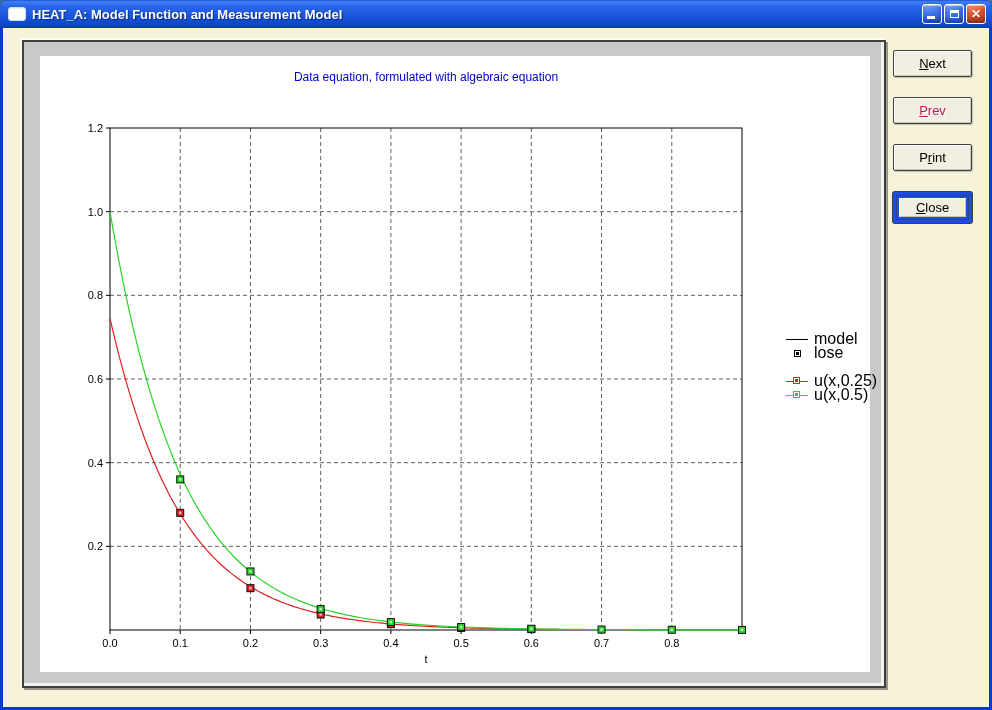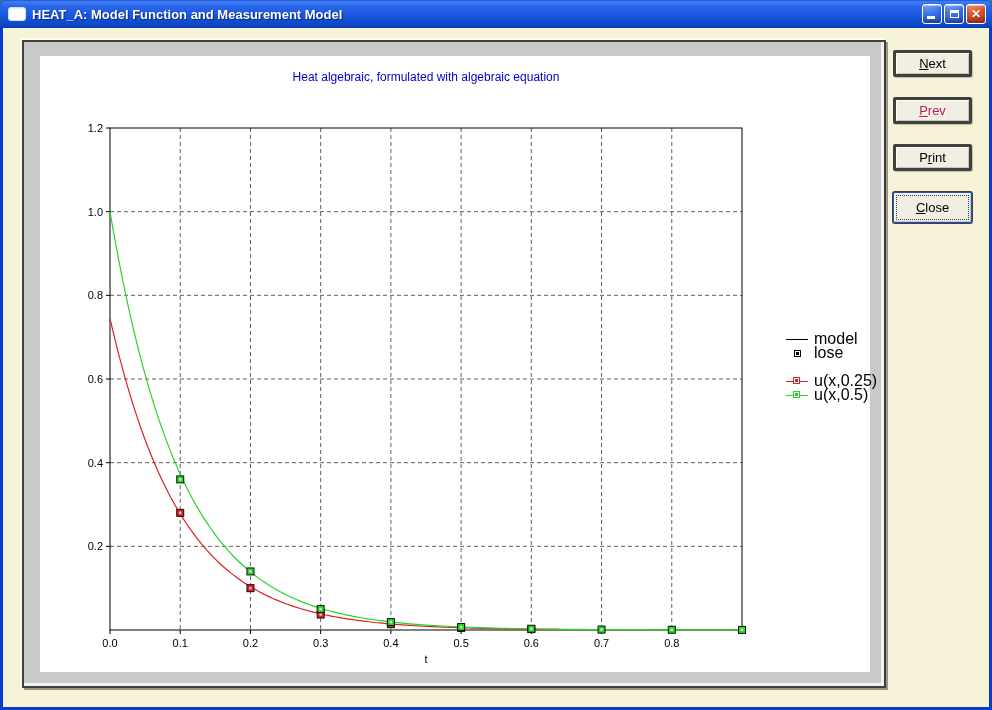--- a/index.html
+++ b/index.html
@@ -67,28 +67,28 @@
   .licon{width:24px;display:flex;align-items:center;justify-content:center;margin-right:5px;position:relative;flex:0 0 auto;}
   .line-sample{width:22px;height:0;border-top:1px solid #000;}
   .sq-sample{width:7px;height:7px;border:1px solid #000;background:#fff;position:relative;}
   .sq-sample::after{content:"";position:absolute;left:1px;top:1px;width:3px;height:3px;background:#000;}
   .series-icon .line-sample{border-top-color:var(--c);}
   .series-icon .sq-sample{position:absolute;left:8px;top:50%;margin-top:-4px;border-color:var(--c);}
   .series-icon .sq-sample::after{background:var(--c);}
   
   .xpbtn{
     position:absolute;left:890px;width:79px;height:27px;
-    background:#f1efe2;border:3px solid #404040;border-radius:2px;
+    background:#f1efe2;border:1px solid #404040;border-radius:2px;
     box-shadow:inset 1px 1px 0 #fffef6, inset -1px -1px 0 #c9c6b4, 1px 1px 1px rgba(120,118,100,.4);
     font-family:"Liberation Sans",sans-serif;font-size:13px;color:#000;
     text-align:center;padding:0;
   }
   .xpbtn.disabled{color:#be185d;text-shadow:1px 1px 0 #fffef6;}
   .xpbtn.default{
-    height:31px;border:1px solid #1d4ed8;
+    height:31px;border:6px solid #1d4ed8;
     box-shadow:0 0 0 1px #404040, inset 1px 1px 0 #fffef6, inset -1px -1px 0 #c9c6b4;
     outline:1px dotted #3a3a3a;outline-offset:-4px;
   }
   .xpbtn u{text-decoration:underline;}
 </style>
 </head>
 <body>
 
 <div class="window">
 
@@ -193,21 +193,21 @@
                 <rect x="490.1333333333333" y="571.545" width="2.4" height="2.4" fill="#ffffff" fill-opacity="0.7"></rect>
                 <rect x="558.0555555555554" y="570.0816666666667" width="7" height="7" fill="#2bd42b" stroke="#111" stroke-width="1"></rect>
                 <rect x="560.3555555555554" y="572.3816666666667" width="2.4" height="2.4" fill="#ffffff" fill-opacity="0.7"></rect>
                 <rect x="628.2777777777778" y="570.2908333333334" width="7" height="7" fill="#2bd42b" stroke="#111" stroke-width="1"></rect>
                 <rect x="630.5777777777778" y="572.5908333333333" width="2.4" height="2.4" fill="#ffffff" fill-opacity="0.7"></rect>
                 <rect x="698.5" y="570.4163333333333" width="7" height="7" fill="#2bd42b" stroke="#111" stroke-width="1"></rect>
                 <rect x="700.8" y="572.7163333333333" width="2.4" height="2.4" fill="#ffffff" fill-opacity="0.7"></rect>
               </g>
             </g>
           </svg>
-        <div class="chart-title">Heat algebraic, formulated with algebraic equation</div>
+        <div class="chart-title">Data equation, formulated with algebraic equation</div>
         <div class="x-axis-label">t</div>
 
         <div class="legend">
           <div class="lrow">
             <span class="licon">
                 <span class="line-sample"></span>
               </span>
             <span>model</span>
           </div>
           <div class="lrow">

